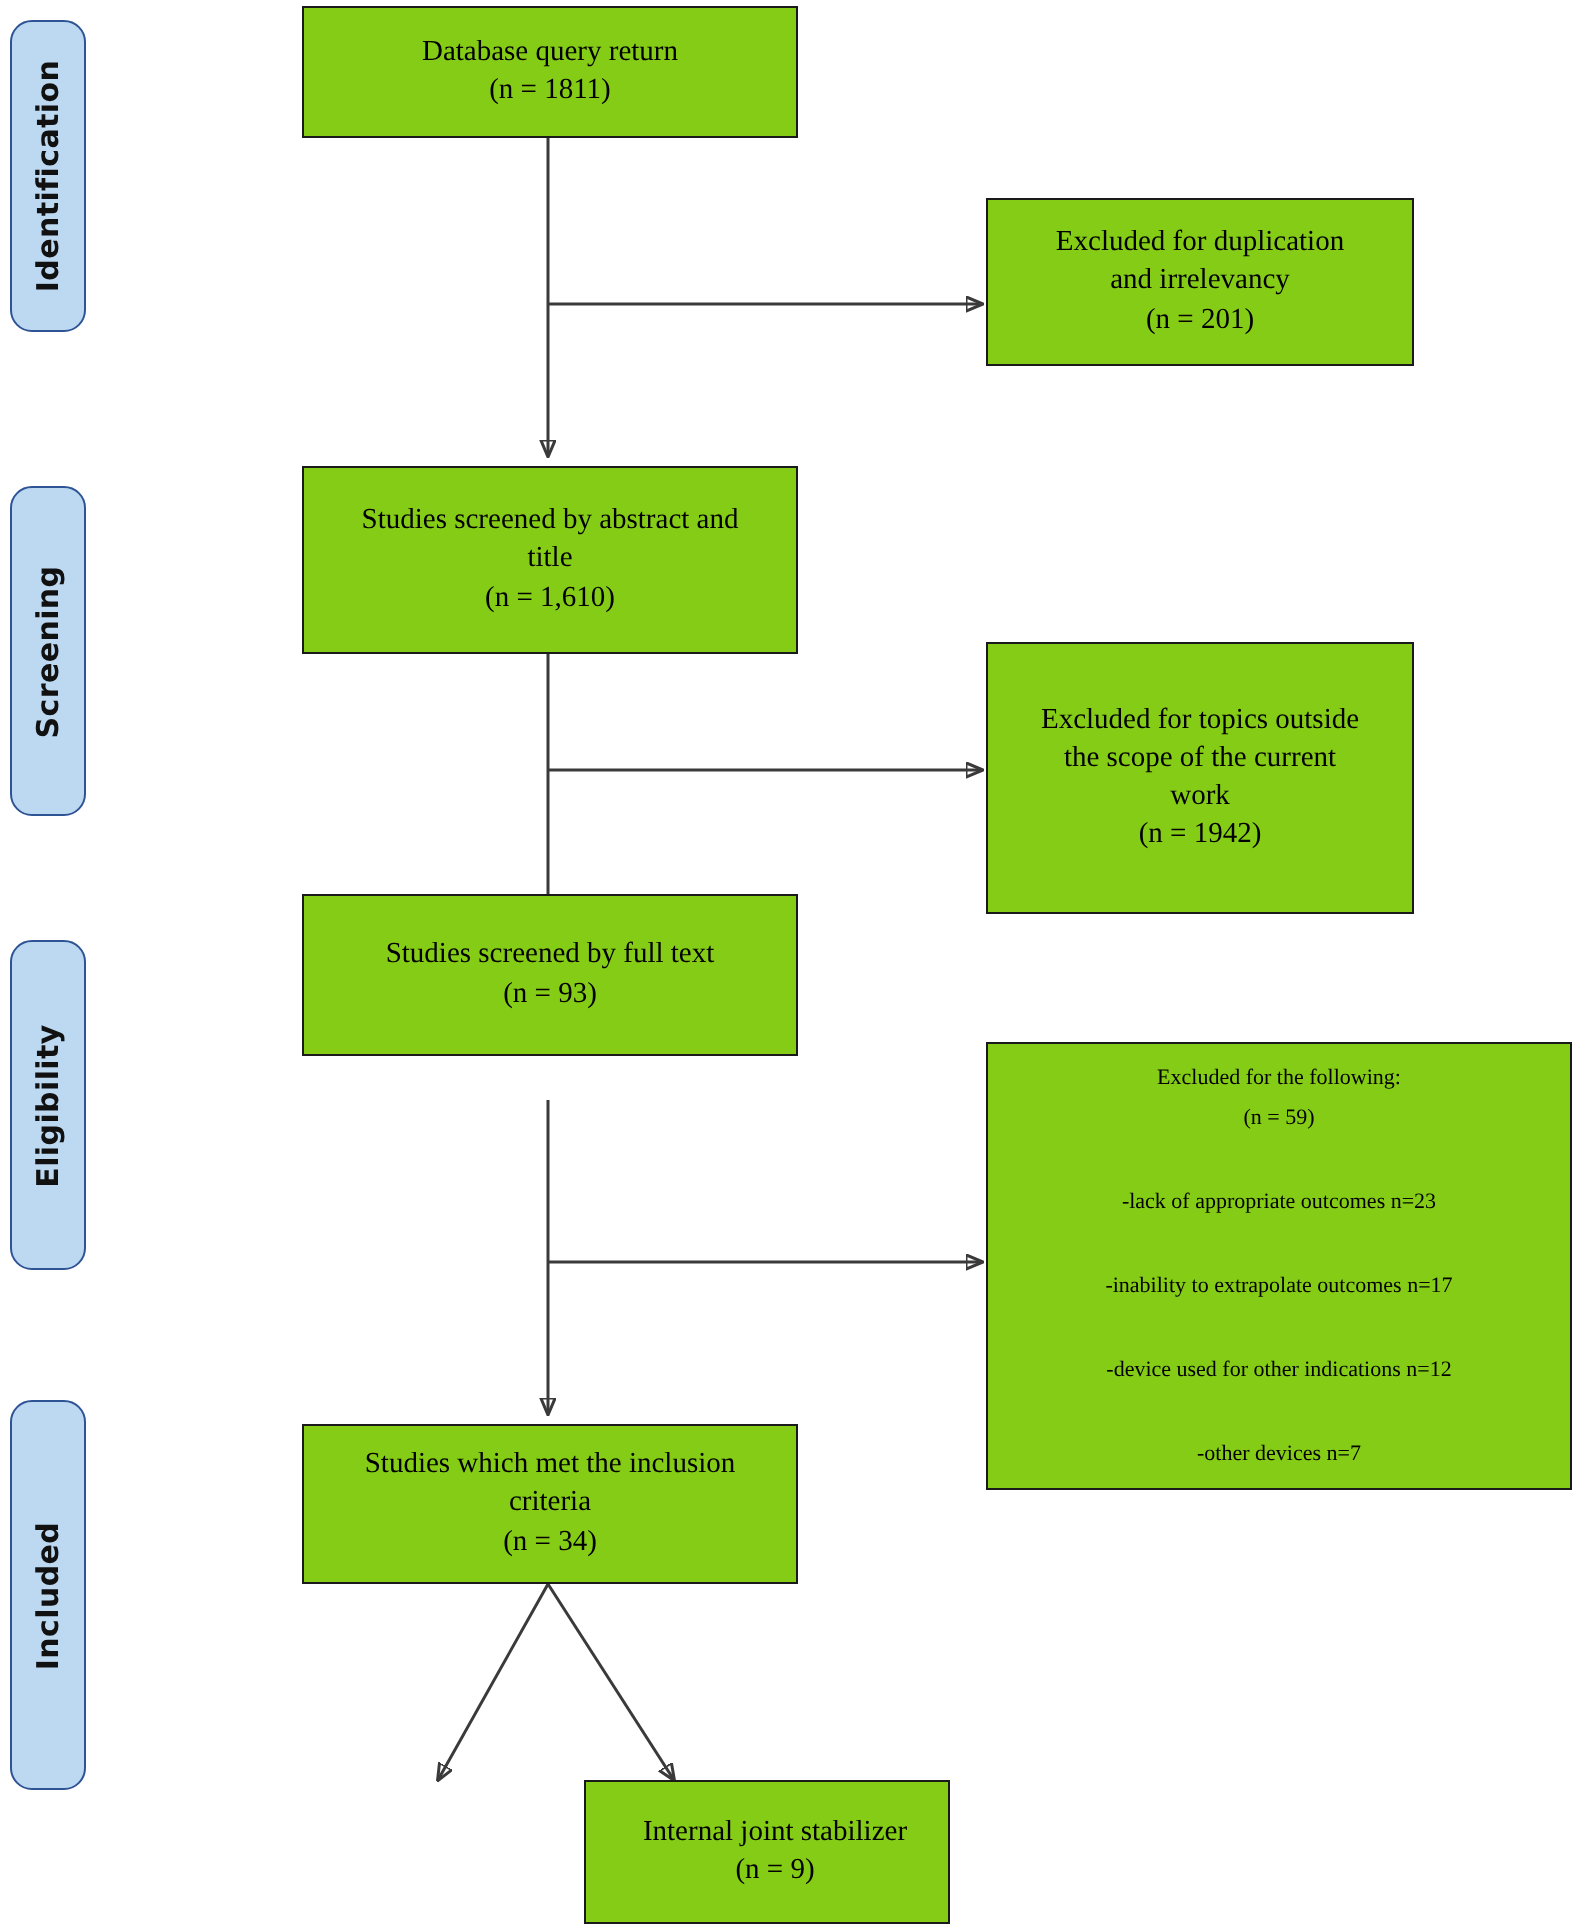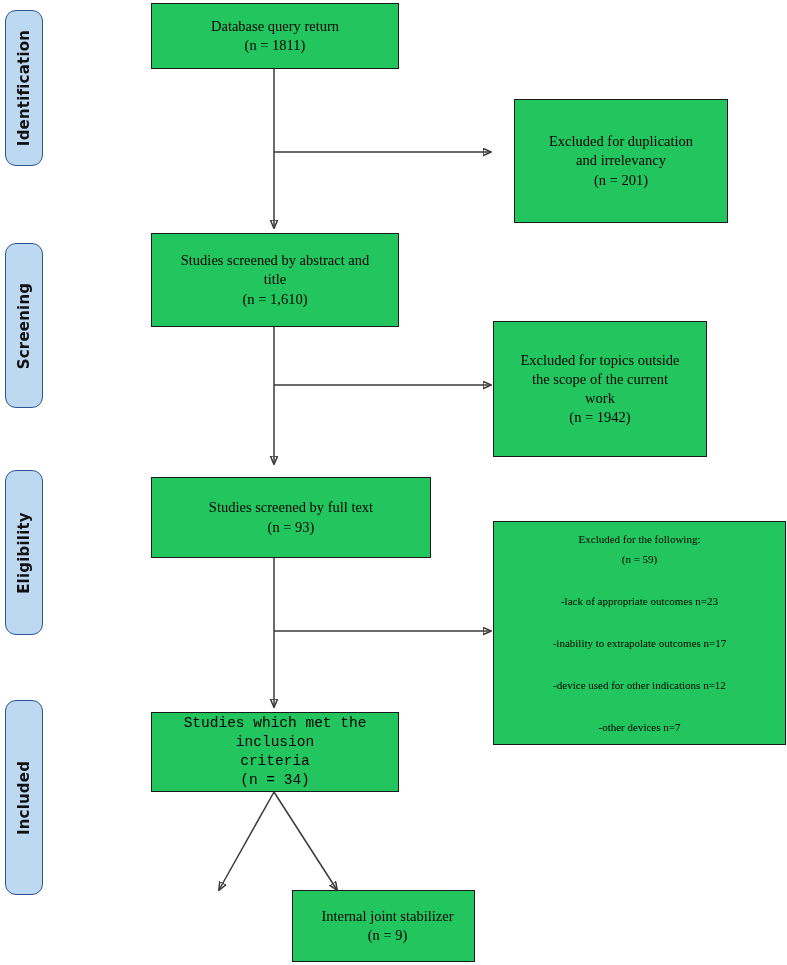--- a/index.html
+++ b/index.html
@@ -36,21 +36,21 @@
     font-size: 15px;
     letter-spacing: 0.2px;
     color: #111111;
     white-space: nowrap;
     transform: rotate(-90deg);
   }
   
   .node {
     position: absolute;
     box-sizing: border-box;
-    background: #22c55e;
+    background: #84cc16;
     border: 1.4px solid #1a1a1a;
     display: flex;
     align-items: center;
     justify-content: center;
     text-align: center;
     font-family: "Liberation Serif", serif;
     font-size: 14.5px;
     line-height: 1.32;
     color: #000000;
     padding: 4px 8px;
@@ -122,58 +122,58 @@
 
   <div class="stage-tab" style="left:5px; top:700px; width:38px; height:195px;">
     <span class="stage-label">Included</span>
   </div>
 
   <div class="node" style="left:151px; top:3px; width:248px; height:66px;">
     <span class="node-text">Database query return
 (n = 1811)</span>
   </div>
 
-  <div class="node" style="left:493px; top:99px; width:214px; height:124px;margin-left:21px;">
+  <div class="node" style="left:493px; top:99px; width:214px; height:84px;">
     <span class="node-text">Excluded for duplication
 and irrelevancy
 (n = 201)</span>
   </div>
 
   <div class="node" style="left:151px; top:233px; width:248px; height:94px;">
     <span class="node-text">Studies screened by abstract and
 title
 (n = 1,610)</span>
   </div>
 
   <div class="node" style="left:493px; top:321px; width:214px; height:136px;">
     <span class="node-text">Excluded for topics outside
 the scope of the current
 work
 (n = 1942)</span>
   </div>
 
-  <div class="node" style="left:151px; top:477px; width:280px; height:81px;">
+  <div class="node" style="left:151px; top:447px; width:248px; height:81px;">
     <span class="node-text">Studies screened by full text
 (n = 93)</span>
   </div>
 
   <div class="node wide-list" style="left:493px; top:521px; width:293px; height:224px;">
     <span class="node-text">Excluded for the following:
 (n = 59)
 
 -lack of appropriate outcomes n=23
 
 -inability to extrapolate outcomes n=17
 
 -device used for other indications n=12
 
 -other devices n=7</span>
   </div>
 
-  <div class="node" style="left:151px; top:712px; width:248px; height:80px;font-family:Liberation Mono, monospace;">
+  <div class="node" style="left:151px; top:712px; width:248px; height:80px;">
     <span class="node-text">Studies which met the inclusion
 criteria
 (n = 34)</span>
   </div>
 
 
   <div class="node" style="left:292px; top:890px; width:183px; height:72px;padding-left:16px;">
     <span class="node-text">Internal joint stabilizer
 (n = 9)</span>
   </div>

